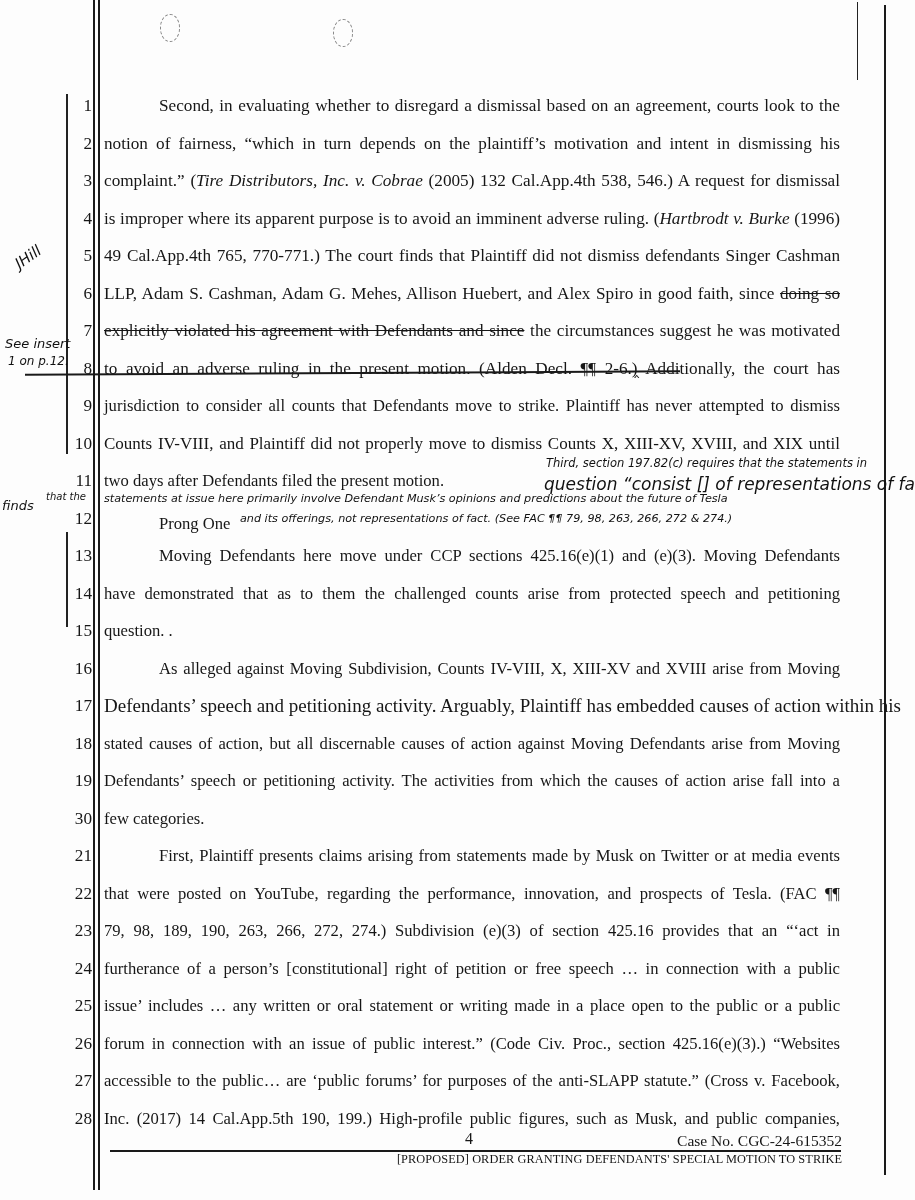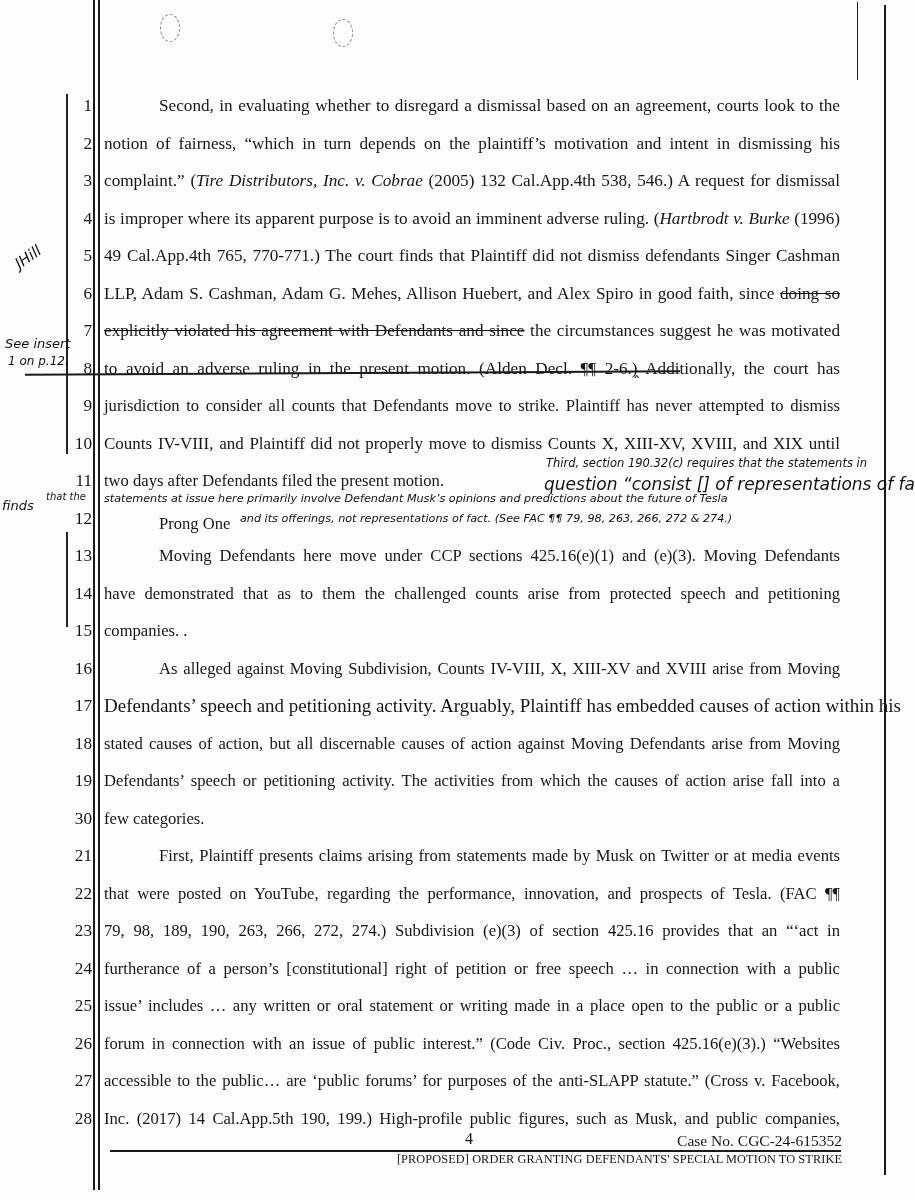--- a/index.html
+++ b/index.html
@@ -73,21 +73,21 @@
     <div class="line justify" style="top: 246px;"><span>49 Cal.App.4th 765, 770-771.) The court finds that Plaintiff did not dismiss defendants Singer Cashman</span></div>
     <div class="line justify" style="top: 283.5px;"><span>LLP, Adam S. Cashman, Adam G. Mehes, Allison Huebert, and Alex Spiro in good faith, since </span><span class="strike">doing so</span></div>
     <div class="line justify" style="top: 321px;"><span class="strike">explicitly violated his agreement with Defendants and since</span><span> the circumstances suggest he was motivated</span></div>
     <div class="line justify" style="top: 358.5px;"><span>to avoid an adverse ruling in the present motion. (Alden Decl. ¶¶ 2-6.) Additionally, the court has</span></div>
     <div class="line justify" style="top: 396px; font-size: 16.6px;"><span>jurisdiction to consider all counts that Defendants move to strike. Plaintiff has never attempted to dismiss</span></div>
     <div class="line justify" style="top: 433.5px; font-size: 17px;"><span>Counts IV-VIII, and Plaintiff did not properly move to dismiss Counts X, XIII-XV, XVIII, and XIX until</span></div>
     <div class="line" style="top: 471px; font-size: 16.6px;"><span>two days after Defendants filed the present motion.</span></div>
     <div class="line" style="padding-left: 55px; box-sizing: border-box; top: 513.5px; font-size: 16.6px;"><span>Prong One</span></div>
     <div class="line justify indent" style="top: 546px; font-size: 16.6px;"><span>Moving Defendants here move under CCP sections 425.16(e)(1) and (e)(3). Moving Defendants</span></div>
     <div class="line justify" style="top: 583.5px; font-size: 16.6px;"><span>have demonstrated that as to them the challenged counts arise from protected speech and petitioning</span></div>
-    <div class="line" style="top: 621px; font-size: 16.6px;"><span>companies. .</span></div>
+    <div class="line" style="top: 621px; font-size: 16.6px;"><span>question. .</span></div>
     <div class="line justify indent" style="top: 658.5px; font-size: 16.6px;"><span>As alleged against Moving Subdivision, Counts IV-VIII, X, XIII-XV and XVIII arise from Moving</span></div>
     <div class="line justify" style="top: 696px; font-size: 19px;"><span>Defendants’ speech and petitioning activity. Arguably, Plaintiff has embedded causes of action within his</span></div>
     <div class="line justify" style="top: 733.5px; font-size: 16.6px;"><span>stated causes of action, but all discernable causes of action against Moving Defendants arise from Moving</span></div>
     <div class="line justify" style="top: 771px; font-size: 16.6px;"><span>Defendants’ speech or petitioning activity. The activities from which the causes of action arise fall into a</span></div>
     <div class="line" style="top: 808.5px; font-size: 16.6px;"><span>few categories.</span></div>
     <div class="line justify indent" style="top: 846px; font-size: 16.6px;"><span>First, Plaintiff presents claims arising from statements made by Musk on Twitter or at media events</span></div>
     <div class="line justify" style="top: 883.5px; font-size: 16.6px;"><span>that were posted on YouTube, regarding the performance, innovation, and prospects of Tesla. (FAC ¶¶</span></div>
     <div class="line justify" style="top: 921px; font-size: 16.6px;"><span>79, 98, 189, 190, 263, 266, 272, 274.) Subdivision (e)(3) of section 425.16 provides that an “‘act in</span></div>
     <div class="line justify" style="top: 958.5px; font-size: 16.6px;"><span>furtherance of a person’s [constitutional] right of petition or free speech … in connection with a public</span></div>
     <div class="line justify" style="top: 996px; font-size: 16.6px;"><span>issue’ includes … any written or oral statement or writing made in a place open to the public or a public</span></div>
@@ -96,21 +96,21 @@
     <div class="line justify" style="top: 1108.5px; font-size: 16.6px;"><span>Inc. (2017) 14 Cal.App.5th 190, 199.) High-profile public figures, such as Musk, and public companies,</span></div>
   </div>
 
 <div class="rule" style="left:25px;top:372px;width:655px;height:1.5px;transform:rotate(-0.3deg);"></div>
 
 <div class="hand" style="left:14px;top:248px;font-size:15px;transform:rotate(-35deg);">JHill</div>
 <div class="hand" style="left:5px;top:336px;font-size:13px;">See insert</div>
 <div class="hand" style="left:8px;top:354px;font-size:12px;">1 on p.12.</div>
 <div class="hand" style="left:634px;top:359px;font-size:16px;">‸</div>
 
-<div class="hand" style="left:546px;top:456px;font-size:11.5px;">Third, section 190.32(c) requires that the statements in</div>
+<div class="hand" style="left:546px;top:456px;font-size:11.5px;">Third, section 197.82(c) requires that the statements in</div>
 <div class="hand" style="left:544px;top:474px;font-size:17px;">question “consist [] of representations of fact.” The court</div>
 <div class="hand" style="left:2px;top:498px;font-size:13px;">finds</div>
 <div class="hand" style="left:46px;top:491px;font-size:10px;">that the</div>
 <div class="hand" style="left:104px;top:492px;font-size:11.2px;">statements at issue here primarily involve Defendant Musk’s opinions and predictions about the future of Tesla</div>
 <div class="hand" style="left:240px;top:512px;font-size:11.2px;">and its offerings, not representations of fact. (See FAC ¶¶ 79, 98, 263, 266, 272 &amp; 274.)</div>
 
 <div class="footer-page">4</div>
 <div class="footer-case">Case No. CGC-24-615352</div>
 <div class="rule" style="left:110px;top:1150px;width:731px;height:1.5px;"></div>
 <div class="footer-title">[PROPOSED] ORDER GRANTING DEFENDANTS' SPECIAL MOTION TO STRIKE</div>

